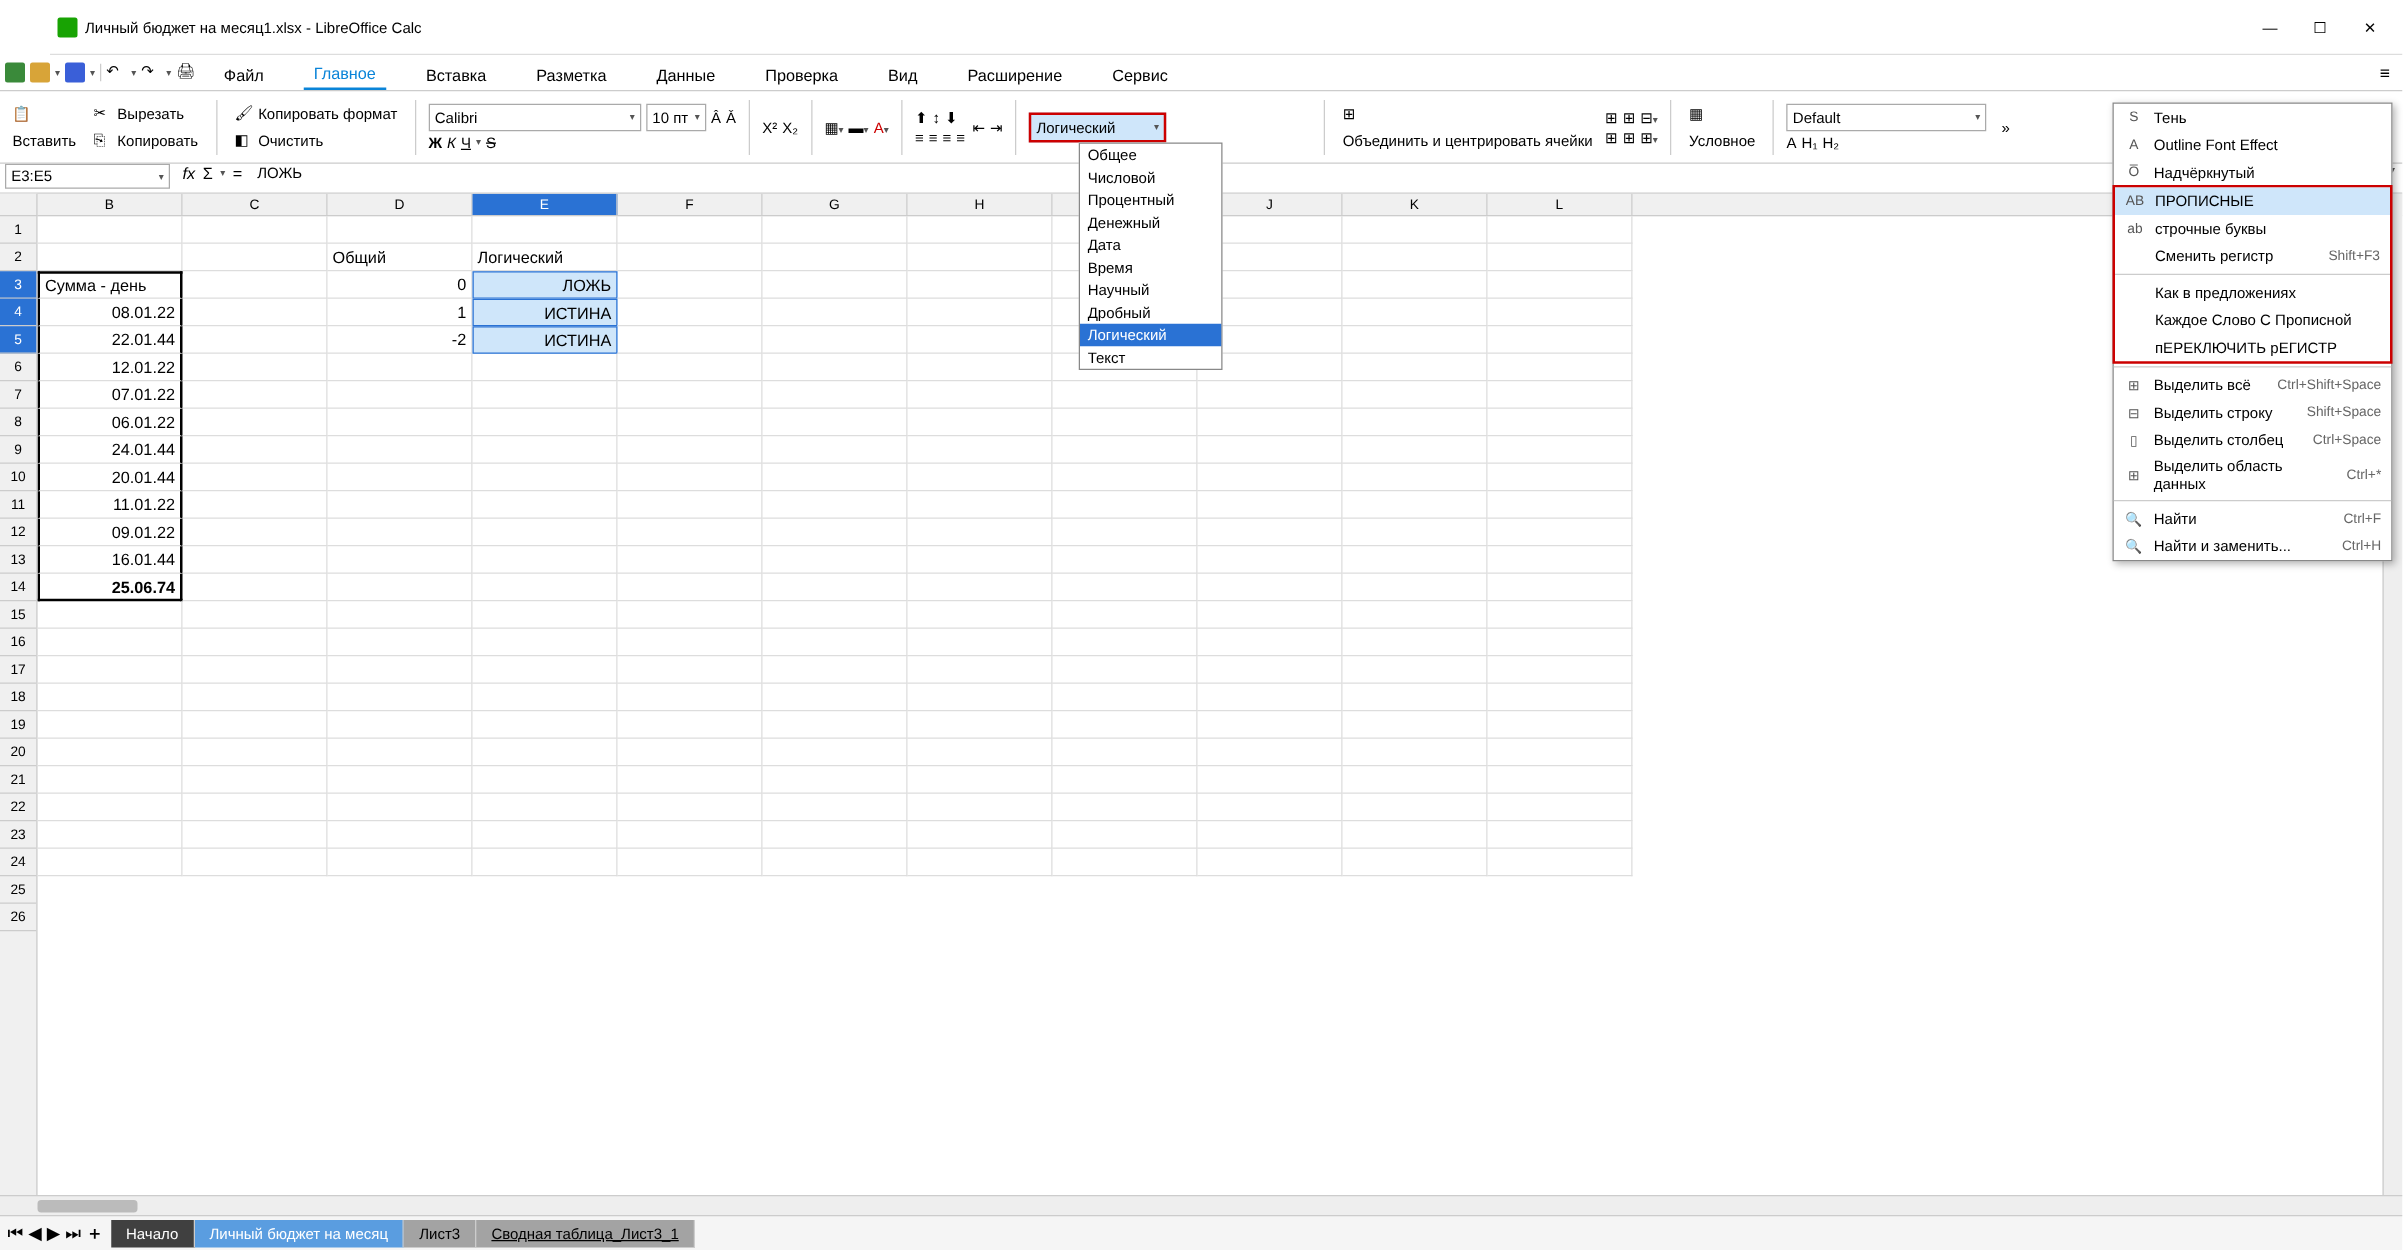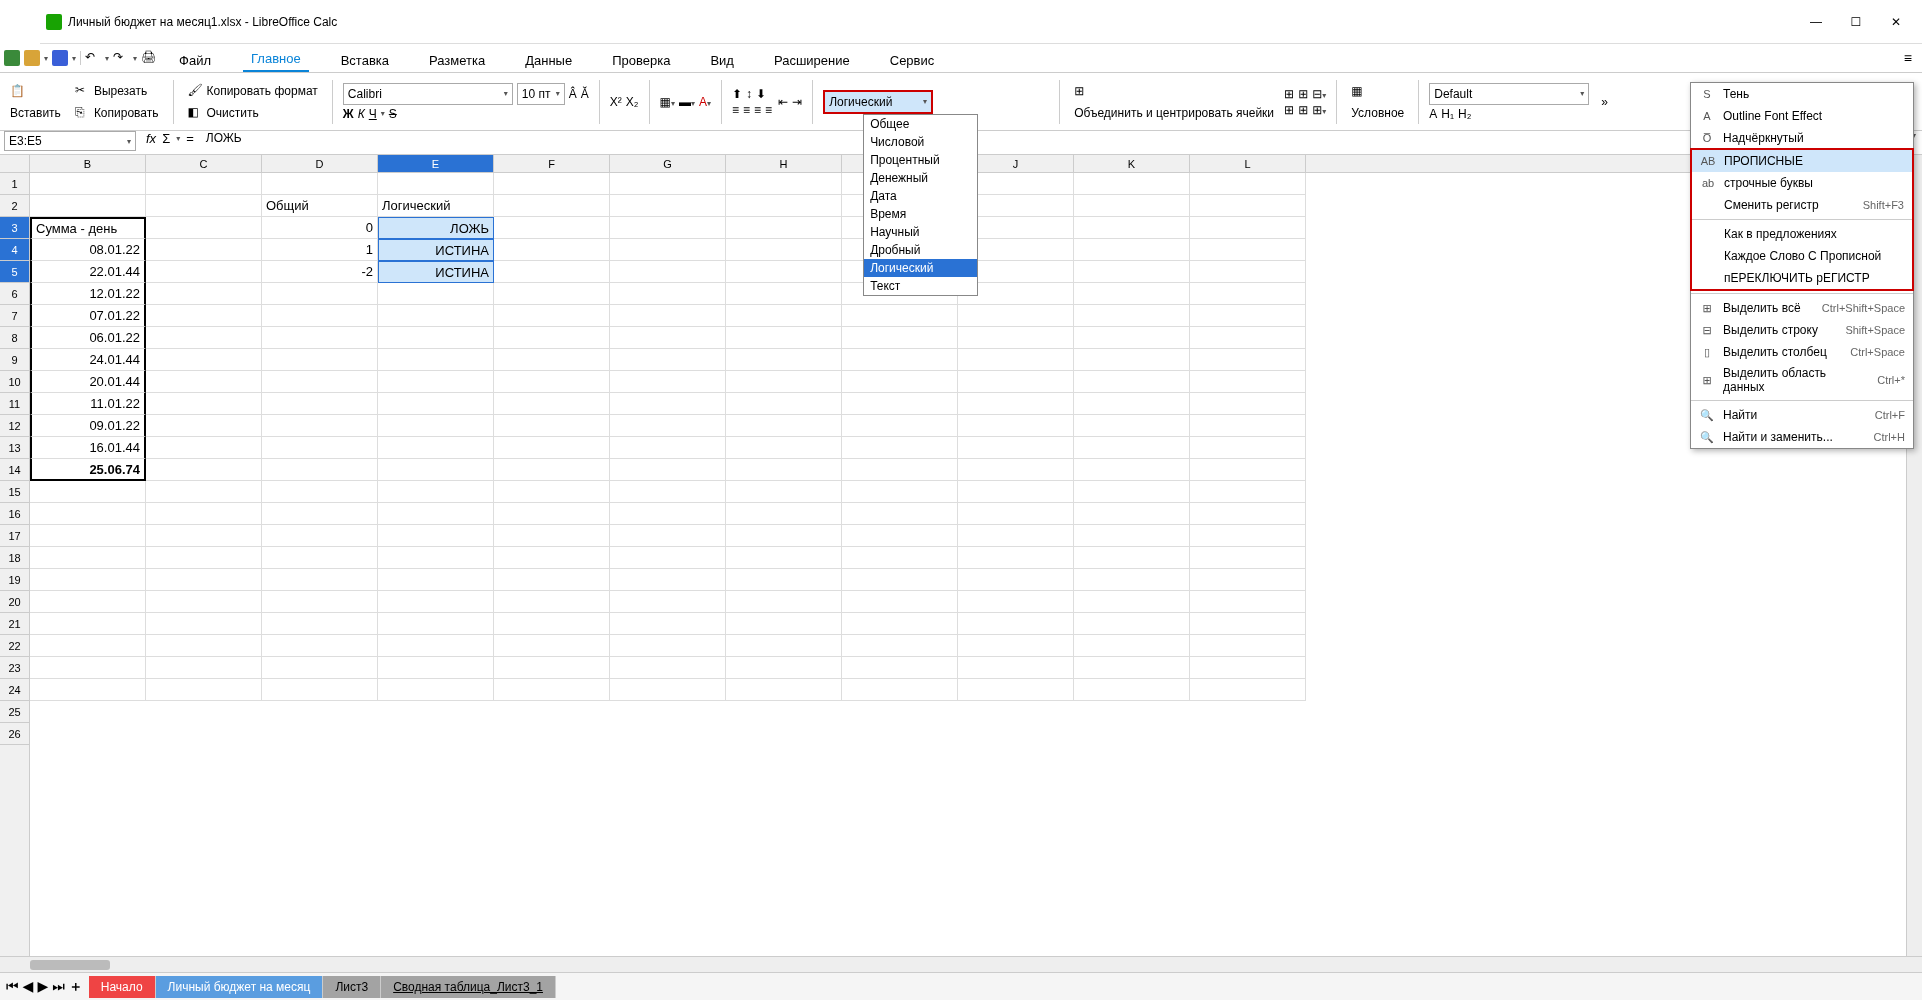--- a/index.html
+++ b/index.html
@@ -56,21 +56,21 @@
 .crow.r16 .cell.bdata { border-bottom: 2px solid #000; font-weight: bold; }
 .cell.esel { background: #cfe6fa; border: 1px solid #2a72d4; }
 .colspacer { width: 30px; height: 18px; background: #f0f0f0; border-right:1px solid #ccc; border-bottom:1px solid #ccc; position:absolute; left:0; top:0; z-index:2; }
 
 .hscroll { height: 16px; background: #eee; border-top: 1px solid #ccc; display:flex; align-items:center; }
 .hscroll .thumb { width: 80px; height: 10px; background: #bbb; margin-left: 30px; border-radius: 3px; }
 
 .tabbar { height: 28px; display: flex; align-items: center; background: #f5f5f5; border-top: 1px solid #ccc; }
 .tabnav { display: flex; gap: 4px; padding: 0 6px; font-size: 14px; }
 .tab { padding: 4px 12px; font-size: 12px; border-right: 1px solid #ccc; background: #a3a3a3; }
-.tab.active { background: #ef4444; color: #fff; }
+.tab.active { background: #404040; color: #fff; }
 .tab.hl { background: #5a9de0; color: #fff; }
 
 .ctxmenu { position: absolute; top: 82px; right: 8px; width: 224px; background: #fff; border: 1px solid #888; box-shadow: 2px 2px 6px rgba(0,0,0,0.3); z-index: 20; font-size: 12px; }
 .ctxmenu .mi { display: flex; align-items: center; padding: 3px 8px; gap: 8px; }
 .ctxmenu .mi .mico { width: 16px; height: 16px; display: flex; align-items: center; justify-content: center; font-size: 11px; color: #555; }
 .ctxmenu .mi .mlabel { flex: 1; }
 .ctxmenu .mi .mshort { color: #666; font-size: 11px; }
 .ctxmenu .mi.sel { background: #cfe6fa; }
 .ctxmenu .msep { height: 1px; background: #ccc; margin: 3px 0; }
 .ctxmenu .redbox { border: 2px solid #c00; margin: -1px; }

